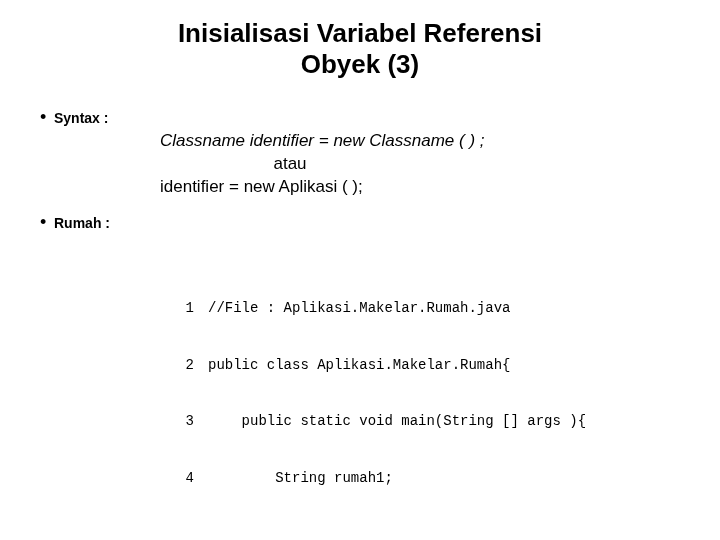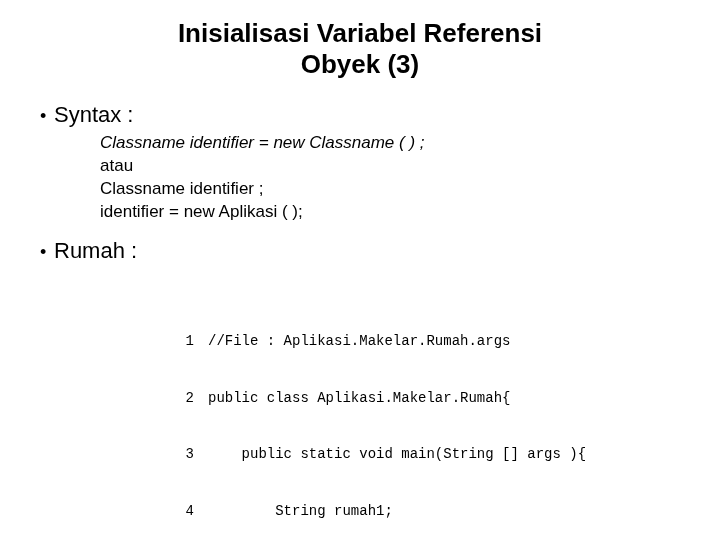--- a/index.html
+++ b/index.html
@@ -10,45 +10,45 @@
     font-family: Verdana, Geneva, sans-serif;
     color: #000;
     padding: 18px 40px 20px 40px;
     position: relative;
   }
   .title {
     text-align: center;
     font-weight: bold;
     font-size: 26px;
     line-height: 1.2;
-    margin-bottom: 22px;
+    margin-bottom: 28px;
   }
   .bullet-row {
     display: flex;
     align-items: baseline;
     margin-bottom: 4px;
   }
   .bullet-dot {
     width: 14px;
     flex: 0 0 14px;
     font-size: 18px;
     line-height: 1;
   }
   .bullet-label {
-    font-weight: normal;
-    font-size: 22px;
+    font-weight: bold;
+    font-size: 14px;
   }
   .syntax-block {
-    margin-left: 60px;
+    margin-left: 120px;
     font-size: 17px;
     line-height: 1.35;
     margin-bottom: 14px;
   }
   .syntax-block .line1 { font-style: italic; }
-  .syntax-block .line-atau { text-align: left; width: 260px; }
+  .syntax-block .line-atau { text-align: center; width: 260px; }
   .code-block {
     margin-left: 140px;
     margin-top: 30px;
     font-family: "Courier New", monospace;
     font-size: 14px;
     line-height: 1.35;
     white-space: pre;
   }
   .code-row { display: flex; }
   .ln {
@@ -69,31 +69,30 @@
 </div>
 
 <div class="bullet-row">
   <div class="bullet-dot">•</div>
   <div class="bullet-label">Syntax :</div>
 </div>
 
 <div class="syntax-block">
   <div class="line1">Classname identifier = new Classname ( ) ;</div>
   <div class="line-atau">atau</div>
-  <div>Classname identifier ;</div>
   <div>identifier = new Aplikasi ( );</div>
 </div>
 
 <div class="bullet-row">
   <div class="bullet-dot">•</div>
   <div class="bullet-label">Rumah :</div>
 </div>
 
 <div class="code-block">
-  <div class="code-row"><span class="ln">1</span><span class="cl">//File : Aplikasi.Makelar.Rumah.args</span></div>
+  <div class="code-row"><span class="ln">1</span><span class="cl">//File : Aplikasi.Makelar.Rumah.java</span></div>
   <div class="code-row"><span class="ln">2</span><span class="cl">public class Aplikasi.Makelar.Rumah{</span></div>
   <div class="code-row"><span class="ln">3</span><span class="cl">    public static void main(String [] args ){</span></div>
   <div class="code-row"><span class="ln">4</span><span class="cl">        String rumah1;</span></div>
   
   
   
   
   
 </div>
 

